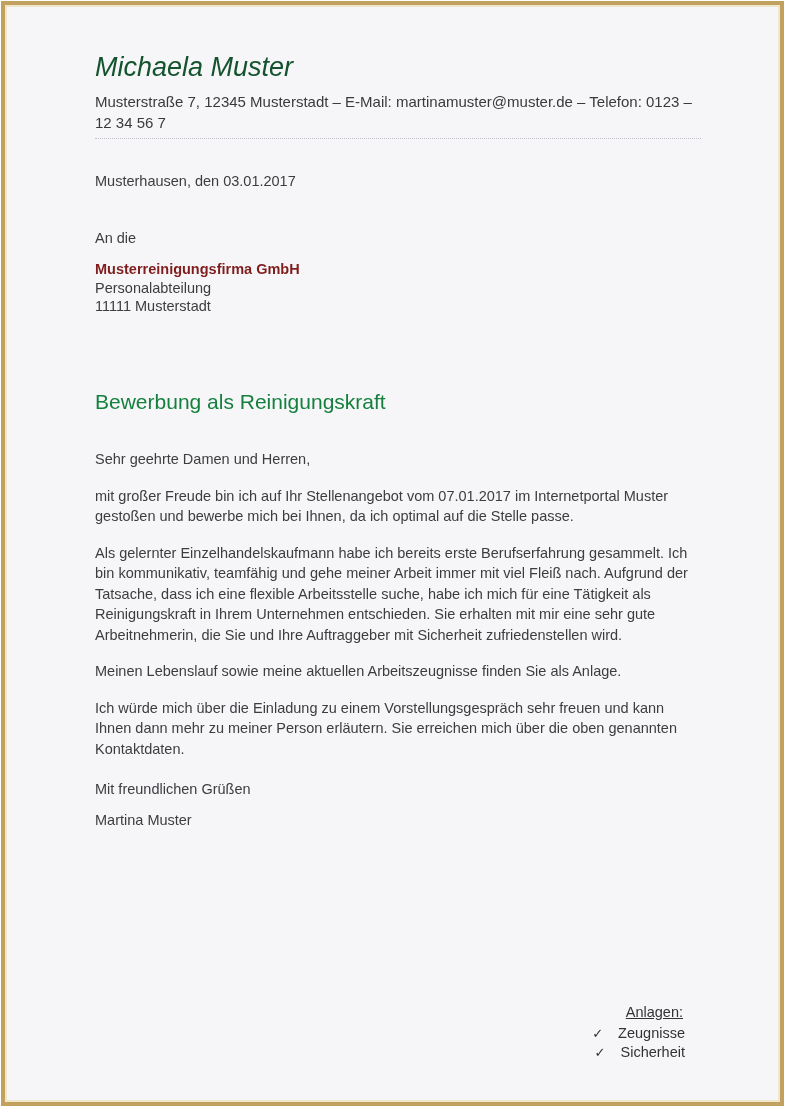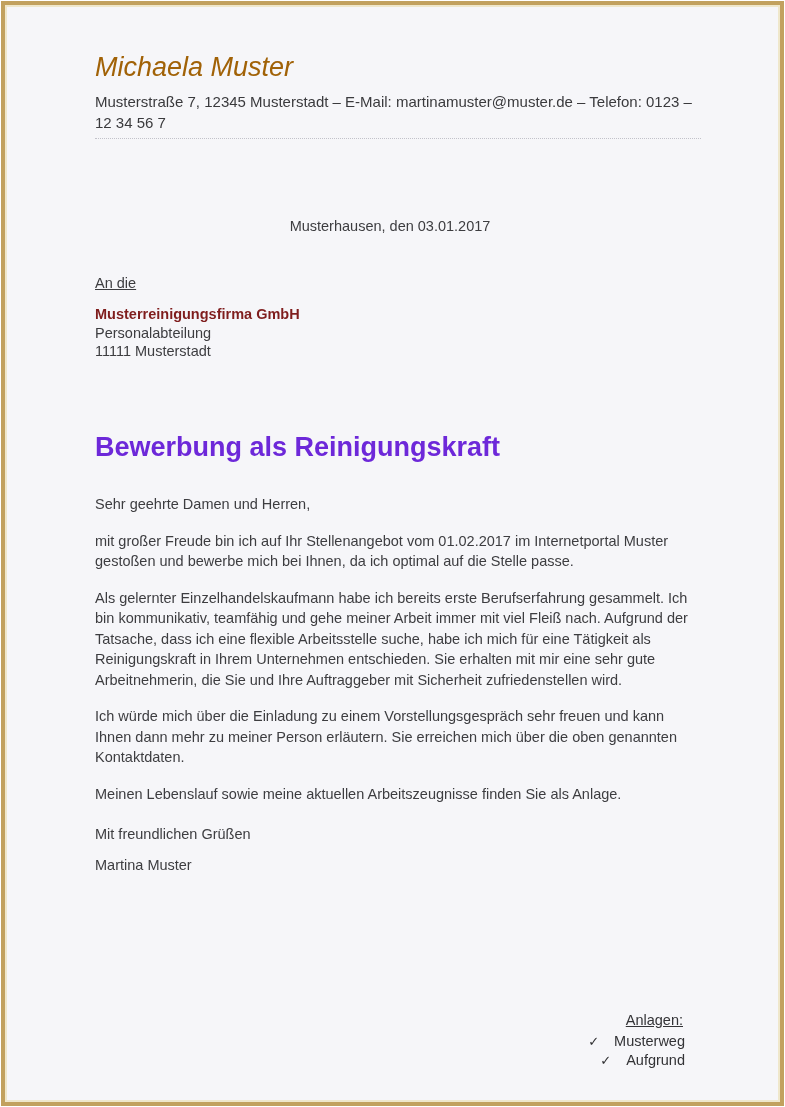--- a/index.html
+++ b/index.html
@@ -22,66 +22,65 @@
     padding: 46px 79px 0 90px;
     color: #3d3d40;
     font-size: 14.5px;
     line-height: 20.5px;
   }
   .sender-name {
     font-style: italic;
     font-weight: 400;
     font-size: 27px;
     line-height: 32px;
-    color: #a16207;
+    color: #14532d;
     margin-bottom: 9px;
   }
   .sender-contact {
     font-size: 15px;
     color: #3a3a3d;
     padding-bottom: 5px;
   }
   .header-rule {
     border-bottom: 1px dotted #c2c2ca;
     height: 0;
   }
   .date-line {
-    margin-top: 77px;
-    text-align: center;
+    margin-top: 32px;
+    text-align: left;
     padding-right: 16px;
   }
   .recipient {
     margin-top: 37px;
     line-height: 18.5px;
   }
   .recipient .an-die {
-    text-decoration: underline;
     margin-bottom: 13px;
   }
   .recipient .company { font-weight: bold; color: #7f1d1d; }
   .subject {
     margin-top: 76px;
-    font-size: 27px;
-    font-weight: bold;
-    color: #6d28d9;
+    font-size: 21px;
+    font-weight: normal;
+    color: #15803d;
   }
   .greeting { margin-top: 37px; }
   .body-par { margin-top: 16px; max-width: 618px; }
   .farewell { margin-top: 20px; }
   .signature {
     font-style: italic;
     font-size: 27px;
     line-height: 30px;
     color: #8598ad;
   }
   .signer-name { margin-top: 10px; }
   .attachments {
     position: absolute;
     right: 95px;
-    bottom: 32px;
+    bottom: 40px;
     text-align: right;
     line-height: 18px;
     color: #333336;
   }
   .attachments .att-title {
     text-decoration: underline;
     margin-bottom: 3px;
     margin-right: 2px;
   }
   .att-item {
@@ -110,36 +109,36 @@
       <div class="an-die">An die</div>
       <div class="company">Musterreinigungsfirma GmbH</div>
       <div>Personalabteilung</div>
       <div>11111 Musterstadt</div>
     </div>
 
     <div class="subject">Bewerbung als Reinigungskraft</div>
 
     <div class="greeting">Sehr geehrte Damen und Herren,</div>
 
-    <p class="body-par">mit großer Freude bin ich auf Ihr Stellenangebot vom 01.02.2017 im Internetportal Muster gestoßen und bewerbe mich bei Ihnen, da ich optimal auf die Stelle passe.</p>
+    <p class="body-par">mit großer Freude bin ich auf Ihr Stellenangebot vom 07.01.2017 im Internetportal Muster gestoßen und bewerbe mich bei Ihnen, da ich optimal auf die Stelle passe.</p>
     <p class="body-par">Als gelernter Einzelhandelskaufmann habe ich bereits erste Berufserfahrung gesammelt. Ich bin kommunikativ, teamfähig und gehe meiner Arbeit immer mit viel Fleiß nach. Aufgrund der Tatsache, dass ich eine flexible Arbeitsstelle suche, habe ich mich für eine Tätigkeit als Reinigungskraft in Ihrem Unternehmen entschieden. Sie erhalten mit mir eine sehr gute Arbeitnehmerin, die Sie und Ihre Auftraggeber mit Sicherheit zufriedenstellen wird.</p>
+    <p class="body-par">Meinen Lebenslauf sowie meine aktuellen Arbeitszeugnisse finden Sie als Anlage.</p>
     <p class="body-par">Ich würde mich über die Einladung zu einem Vorstellungsgespräch sehr freuen und kann Ihnen dann mehr zu meiner Person erläutern. Sie erreichen mich über die oben genannten Kontaktdaten.</p>
-    <p class="body-par">Meinen Lebenslauf sowie meine aktuellen Arbeitszeugnisse finden Sie als Anlage.</p>
 
     <div class="closing">
       <div class="farewell">Mit freundlichen Grüßen</div>
       <div class="signer-name">Martina Muster</div>
     </div>
 
     <div class="attachments">
       <div class="att-title">Anlagen:</div>
       <div class="att-item">
         <span class="check">✓</span>
-        <span>Musterweg</span>
+        <span>Zeugnisse</span>
       </div>
       <div class="att-item">
         <span class="check">✓</span>
-        <span>Aufgrund</span>
+        <span>Sicherheit</span>
       </div>
     </div>
 
   </div>
 </div>
 
 </body></html>

